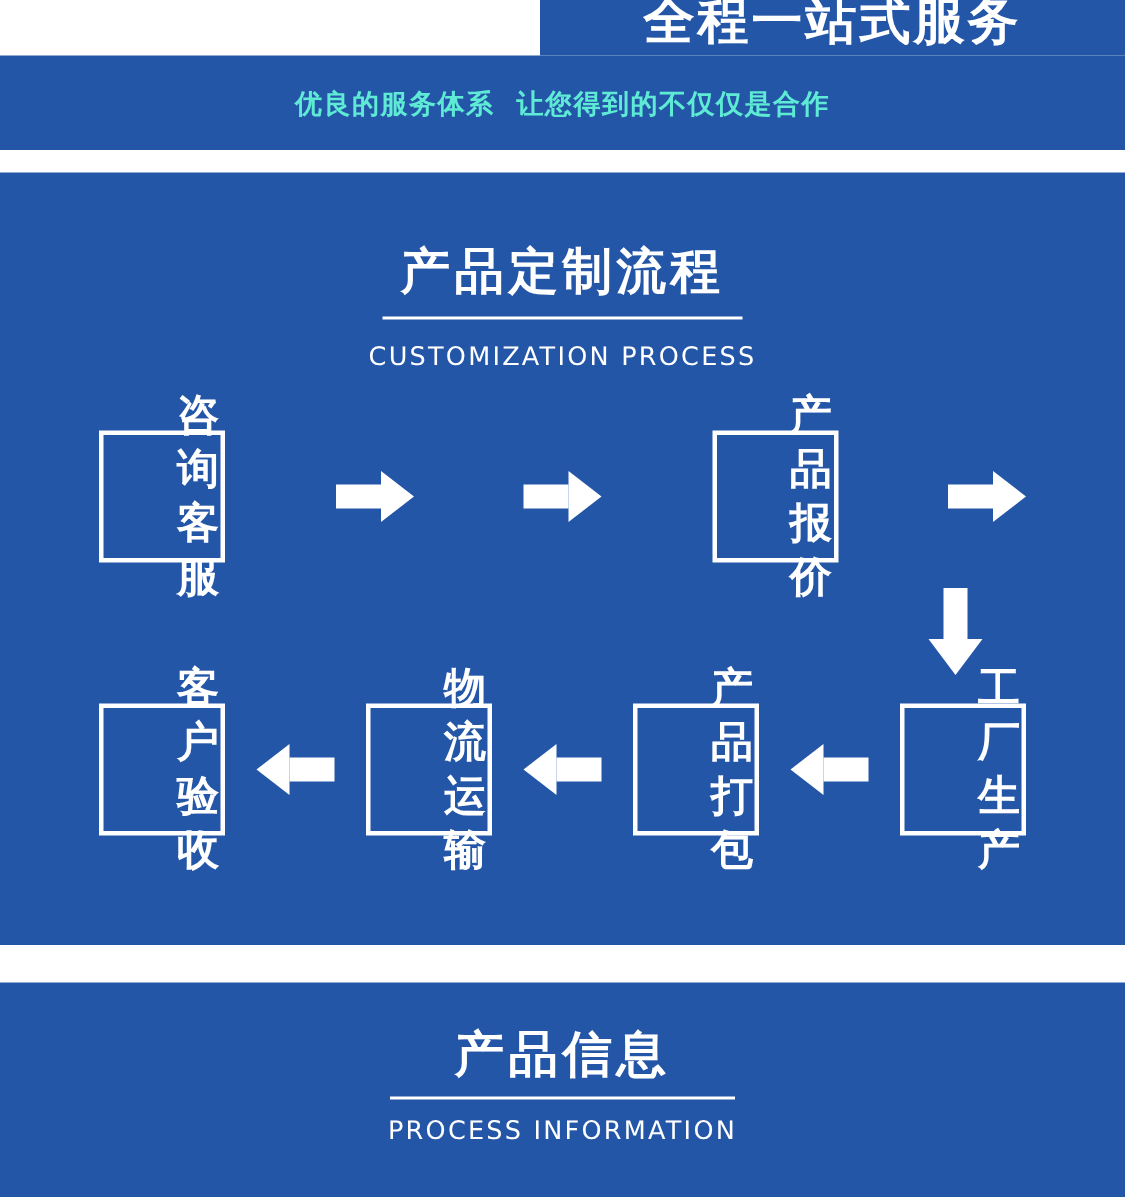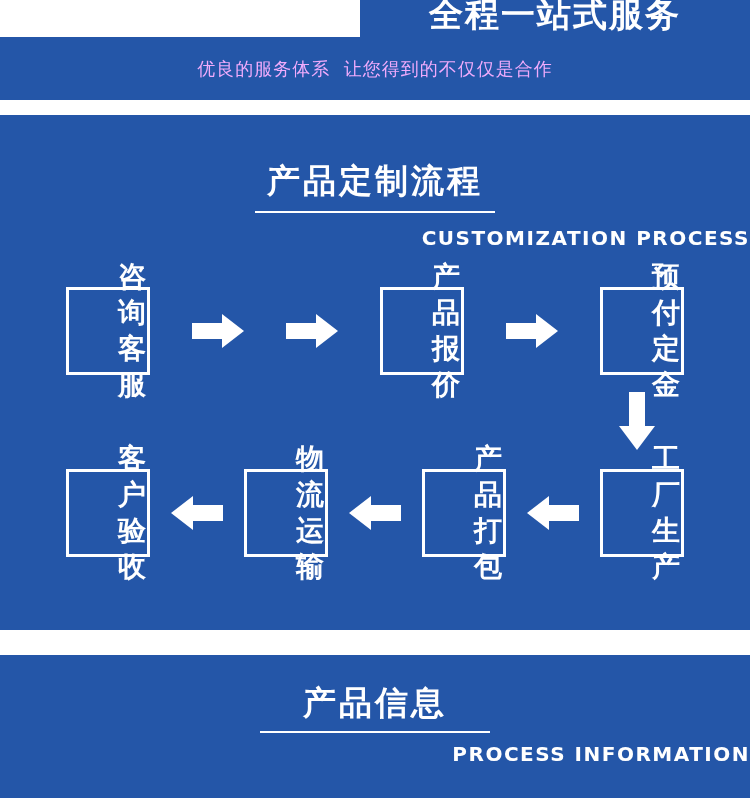--- a/index.html
+++ b/index.html
@@ -19,37 +19,37 @@
   }
   .top-box span {
     color: #fff; font-weight: bold; font-size: 34px; line-height: 46px;
     margin-top: -9px; letter-spacing: 2px; white-space: nowrap;
   }
   .band {
     height: 63px; background: #2456a8;
     display: flex; align-items: center; justify-content: center;
   }
   .band span {
-    color: #f0abfc; font-weight: normal; font-size: 18px;
+    color: #5eead4; font-weight: bold; font-size: 18px;
     letter-spacing: 1px; white-space: pre;
   }
 
   .gap15 { height: 15px; background: #fff; }
   .gap25 { height: 25px; background: #fff; }
 
   
   .main-panel { height: 515px; background: #2456a8; overflow: hidden; }
   .panel-title {
     margin-top: 46px; text-align: center; color: #fff; font-weight: bold;
     font-size: 33px; line-height: 40px; letter-spacing: 3px;
   }
   .title-underline { width: 240px; height: 2px; background: #fff; margin: 10px auto 0; }
   .panel-subtitle {
-    margin-top: 14px; text-align: right; color: #fff; font-weight: bold;
-    font-size: 20px; line-height: 22px; letter-spacing: 1.5px;
+    margin-top: 14px; text-align: center; color: #fff; font-weight: normal;
+    font-size: 17px; line-height: 22px; letter-spacing: 1.5px;
   }
 
   .flow-row {
     display: flex; justify-content: space-between; align-items: center;
     padding: 0 66px;
   }
   .row1 { margin-top: 38px; }
   .flow-box {
     width: 84px; height: 88px; border: 3px solid #fff;
     display: flex; flex-direction: column; align-items: center; justify-content: center;
@@ -124,24 +124,20 @@
       <div class="head-right"></div>
     </div>
     <div class="flow-box">
       <span>产品</span>
       <span>报价</span>
     </div>
     <div class="arrow-right">
       <div class="shaft-h"></div>
       <div class="head-right"></div>
     </div>
-    <div class="flow-box">
-      <span>预付</span>
-      <span>定金</span>
-    </div>
   </div>
 
   <div class="down-row">
     <div class="arrow-down">
       <div class="shaft-v"></div>
       <div class="head-down"></div>
     </div>
   </div>
 
   <div class="flow-row">

